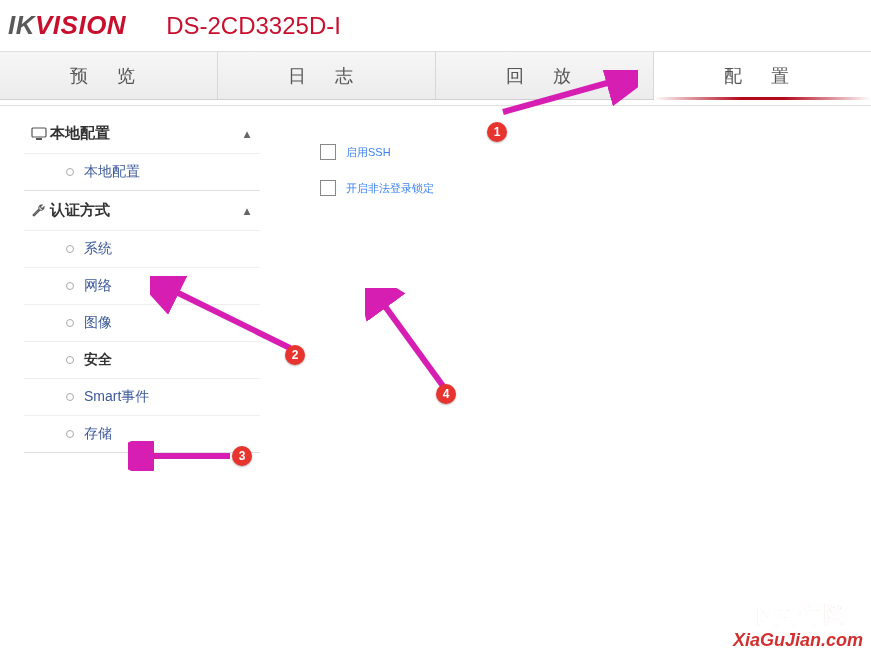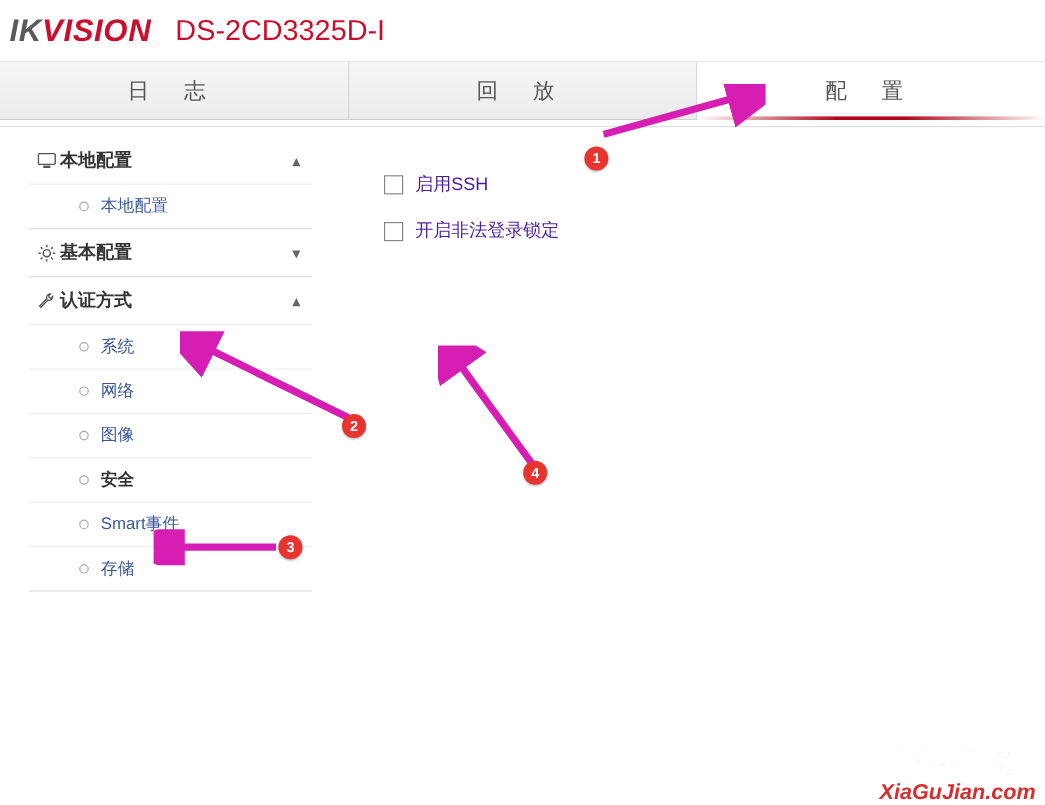--- a/index.html
+++ b/index.html
@@ -2,21 +2,21 @@
 <html><head>
 <meta charset="utf-8">
 <style>
 * { margin: 0; padding: 0; box-sizing: border-box; }
 body { font-family: "Microsoft YaHei", Arial, sans-serif; font-size: 14px; color: #333; background: #fff; width: 871px; height: 671px; position: relative; overflow: hidden; }
 
 
 .header { height: 52px; display: flex; align-items: center; padding-left: 8px; border-bottom: 1px solid #e0e0e0; }
 .logo { font-size: 26px; font-weight: bold; font-style: italic; color: #5a5a5a; letter-spacing: 0.5px; }
 .logo-i { color: #c8102e; }
-.model { font-size: 24px; color: #c8102e; margin-left: 20px; font-weight: 400; }
+.model { font-size: 24px; color: #c8102e; margin-left: 40px; font-weight: 400; }
 
 
 .top-tabs { display: flex; height: 48px; background: linear-gradient(#f6f6f6, #ececec); border-bottom: 1px solid #d0d0d0; }
 .top-tab { flex: 1; text-align: center; line-height: 48px; font-size: 18px; color: #555; letter-spacing: 12px; cursor: pointer; border-right: 1px solid #d8d8d8; position: relative; }
 .top-tab:last-child { border-right: none; }
 .top-tab.active { background: #fff; }
 .top-tab.active::after { content: ""; position: absolute; left: 0; right: 0; bottom: -1px; height: 3px; background: linear-gradient(90deg, #fff, #b4091b 40%, #b4091b 60%, #fff); }
 
 .divider-thick { height: 6px; background: #fff; border-bottom: 1px solid #e0e0e0; }
 
@@ -36,42 +36,43 @@
 
 
 .content { flex: 1; padding: 12px 10px 0 14px; position: relative; }
 .sub-tabs { display: flex; border-bottom: 1px solid #ccc; }
 .sub-tab { padding: 7px 14px; border: 1px solid #ccc; border-bottom: none; background: linear-gradient(#fafafa,#ededed); margin-right: 4px; cursor: pointer; color: #444; font-size: 14px; border-radius: 2px 2px 0 0; position: relative; top: 1px; }
 .sub-tab.active { background: #fff; font-weight: bold; border-bottom: 1px solid #fff; }
 
 .check-area { padding: 26px 0 0 46px; }
 .check-row { display: flex; align-items: center; margin-bottom: 20px; }
 .chk { width: 16px; height: 16px; border: 1px solid #888; margin-right: 10px; display: inline-block; background: #fff; }
-.check-label { font-size: 15px; color: #4c1d95; }
+.check-label { font-size: 11px; color: #3b82f6; }
 
 
 .anno-arrow { position: absolute; }
 .anno-circle { position: absolute; width: 20px; height: 20px; border-radius: 50%; background: #e8342f; color: #fff; font-size: 12px; text-align: center; line-height: 20px; font-weight: bold; box-shadow: 0 1px 2px rgba(0,0,0,0.3); }
 
 
-.watermark { position: absolute; right: 8px; bottom: 0; text-align: center; }
+.watermark { position: absolute; right: 8px; bottom: 20px; text-align: center; }
 .wm-top { font-size: 24px; color: #d32f2f; font-weight: bold; -webkit-text-stroke: 1px #fff; text-shadow: 1px 1px 0 #fff, -1px -1px 0 #fff, 1px -1px 0 #fff, -1px 1px 0 #fff; letter-spacing: 1px; }
 .wm-bottom { font-size: 18px; color: #d32f2f; font-weight: bold; font-style: italic; text-shadow: 1px 1px 0 #fff, -1px -1px 0 #fff, 1px -1px 0 #fff, -1px 1px 0 #fff; }
 
 svg.icon-svg { width: 16px; height: 16px; }
 </style>
 </head>
 <body>
 
 <div class="header">
   <span class="logo"><span>IK</span><span class="logo-i">VISION</span></span>
   <span class="model">DS-2CD3325D-I</span>
 </div>
 
 <div class="top-tabs">
+  <div class="top-tab">预 览</div>
   <div class="top-tab">日 志</div>
   <div class="top-tab">回 放</div>
   <div class="top-tab active">配 置</div>
 </div>
 <div class="divider-thick"></div>
 
 <div class="main">
 
   <div class="sidebar">
 
@@ -84,32 +85,20 @@
             </svg>
         </span>
         <span>本地配置</span>
         <span class="arrow">▴</span>
       </div>
       <ul class="sub-list">
         <li class="sub-item">本地配置</li>
       </ul>
     </div>
 
-    <div class="side-section">
-      <div class="side-head">
-        <span class="icon">
-          <svg class="icon-svg" viewBox="0 0 16 16">
-              <circle cx="8" cy="8" r="3" fill="none" stroke="#555" stroke-width="1.2"></circle>
-              <path d="M8 1v2M8 13v2M1 8h2M13 8h2M3 3l1.4 1.4M11.6 11.6L13 13M13 3l-1.4 1.4M4.4 11.6L3 13" stroke="#555" stroke-width="1.2"></path>
-            </svg>
-        </span>
-        <span>基本配置</span>
-        <span class="arrow">▾</span>
-      </div>
-    </div>
 
     <div class="side-section">
       <div class="side-head">
         <span class="icon">
           <svg class="icon-svg" viewBox="0 0 16 16">
               <path d="M13 4a3 3 0 0 1-4 3L3 13l-1-1 6-6a3 3 0 0 1 3-4l-1.5 1.5L10 5l1.5.5L13 4z" fill="none" stroke="#555" stroke-width="1.1"></path>
             </svg>
         </span>
         <span>认证方式</span>
         <span class="arrow">▴</span>

